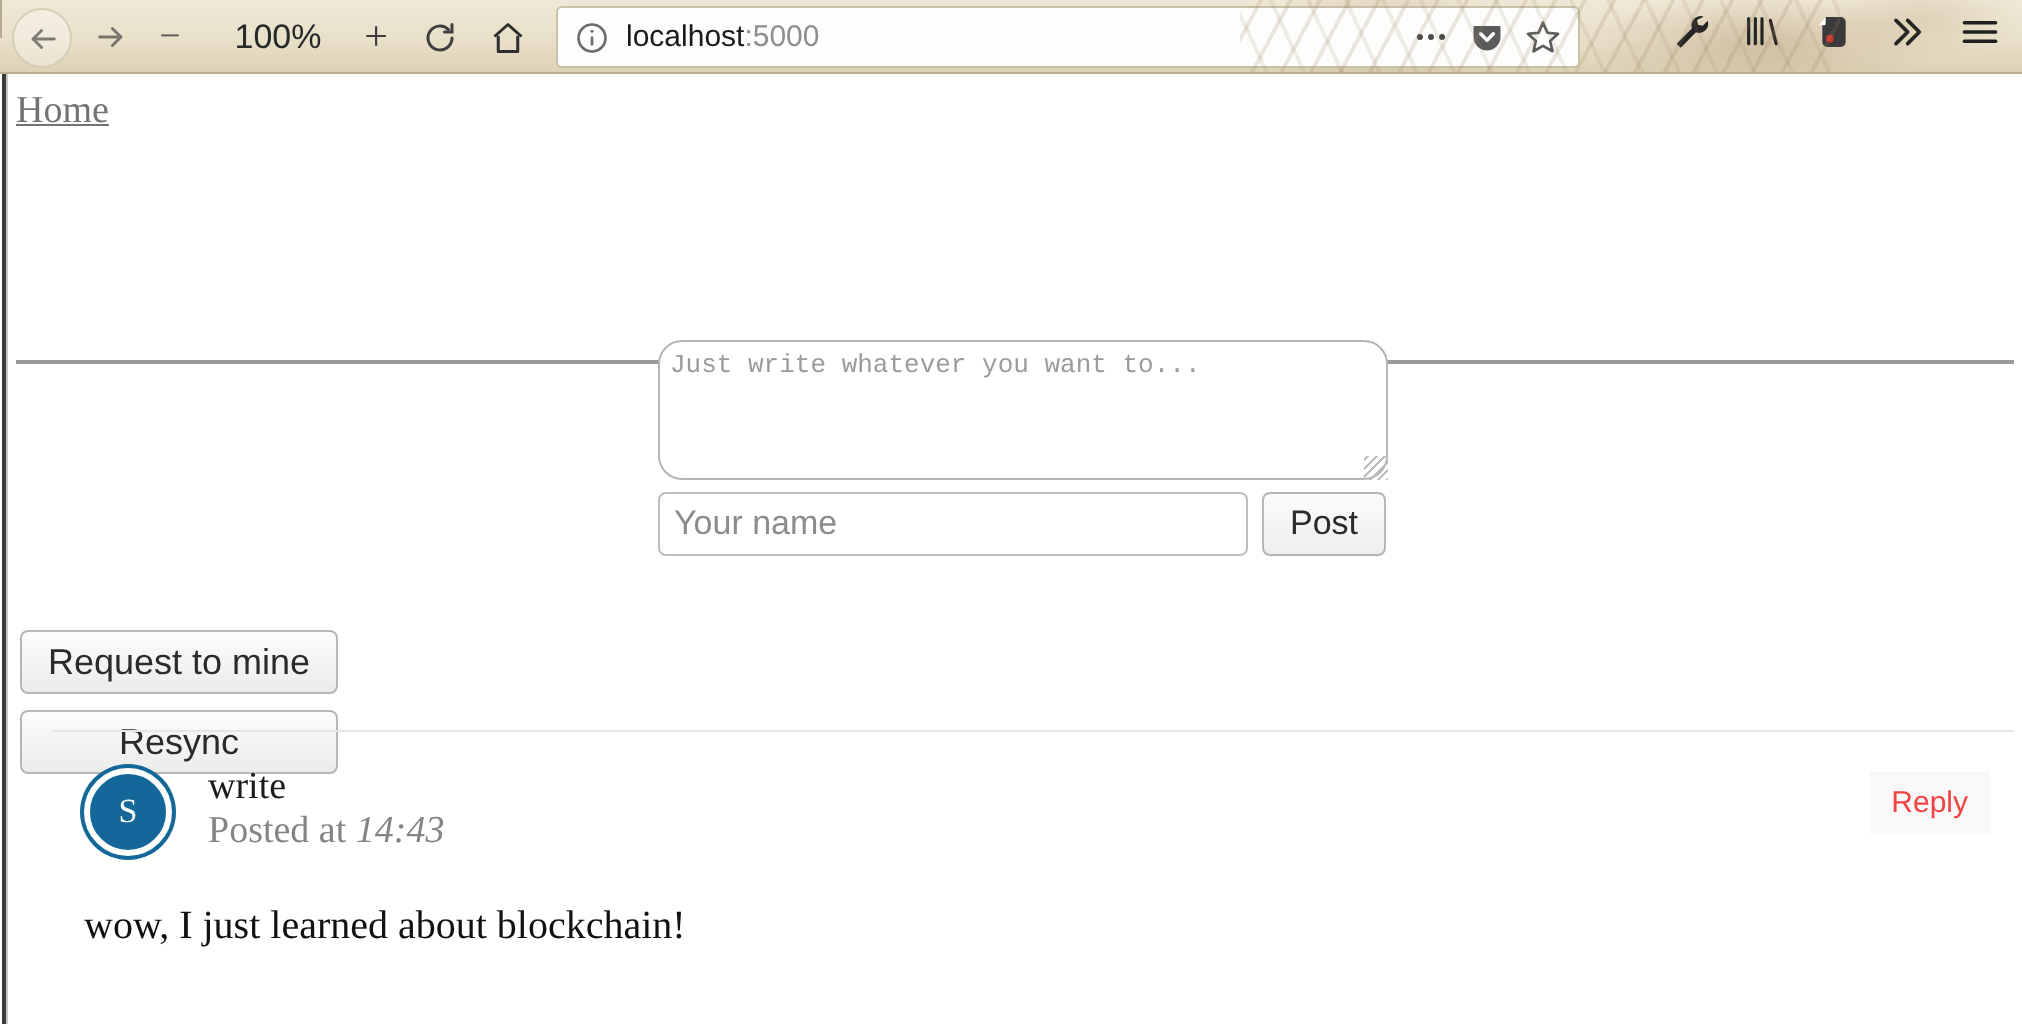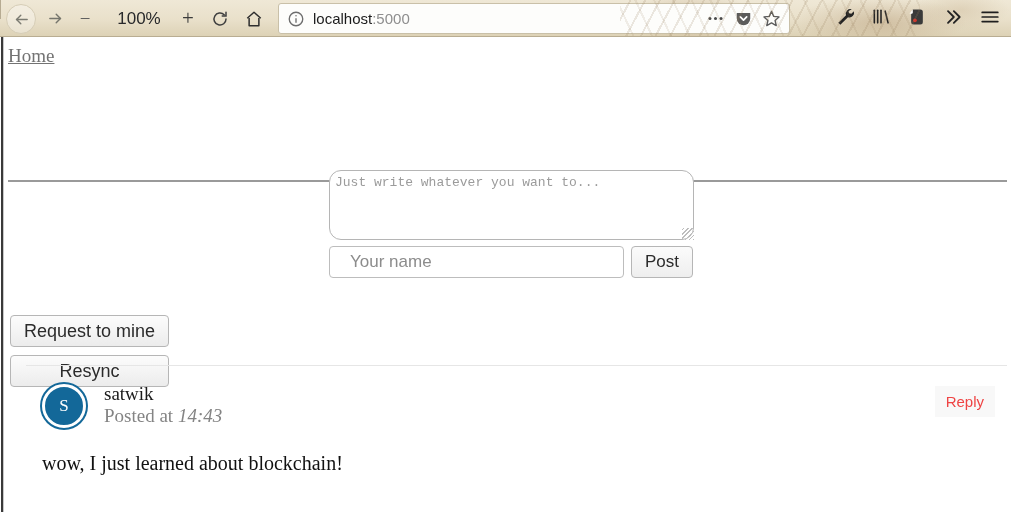--- a/index.html
+++ b/index.html
@@ -106,21 +106,21 @@
     border: 1px solid #b5b5b5; border-radius: 12px; background: #fff;
     font-family: "Liberation Mono", monospace; font-size: 13px; color: #111;
     padding: 4px 5px; outline: none;
   }
   #compose-text::placeholder { color: #9b9b9b; }
   #compose-row { display: flex; align-items: flex-start; margin-top: 6px; }
   #compose-name {
     width: 295px; height: 32px;
     border: 1px solid #bdbdbd; border-radius: 4px; background: #fff;
     font-family: "Liberation Sans", sans-serif; font-size: 17px; color: #222;
-    padding: 0 20px; outline: none;
+    padding: 0 7px; outline: none;
   }
   #compose-name::placeholder { color: #8c8c8c; }
   #post-button {
     margin-left: 7px; height: 32px; padding: 0 13px;
     font-family: "Liberation Sans", sans-serif; font-size: 17px; color: #2b2b2b;
     background: linear-gradient(180deg,#fbfbfb,#eeeeee);
     border: 1px solid #b6b6b6; border-radius: 4px; cursor: pointer;
   }
   #resize-grip {
     position: absolute; left: 353px; top: 58px; width: 12px; height: 12px;
@@ -301,21 +301,21 @@
       <button class="action-button" type="button">Request to mine</button>
       <button class="action-button" type="button">Resync</button>
     </div>
 
     <div id="posts">
       <div class="post-divider"></div>
       <div class="post">
         <div class="post-head">
           <div class="avatar">S</div>
           <div class="post-meta">
-            <div class="post-author">satwik</div>
+            <div class="post-author">write</div>
             <div class="post-time"><span>Posted at </span><em>14:43</em></div>
           </div>
         </div>
         <button class="reply-button" type="button">Reply</button>
         <div class="post-body">wow, I just learned about blockchain!</div>
       </div>
     </div>
 
   </div>
 </div>

